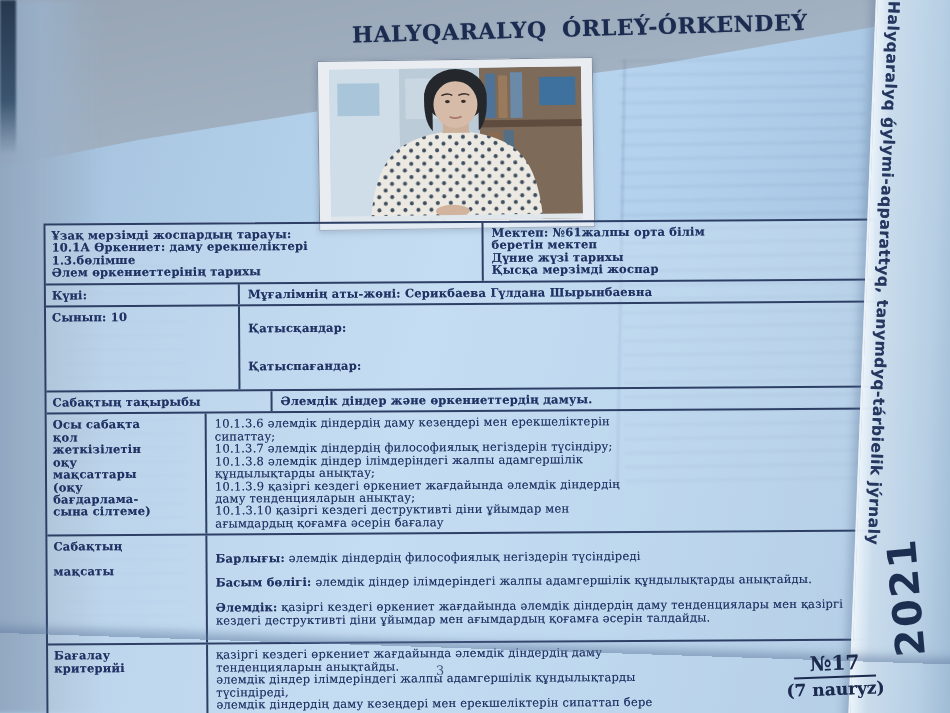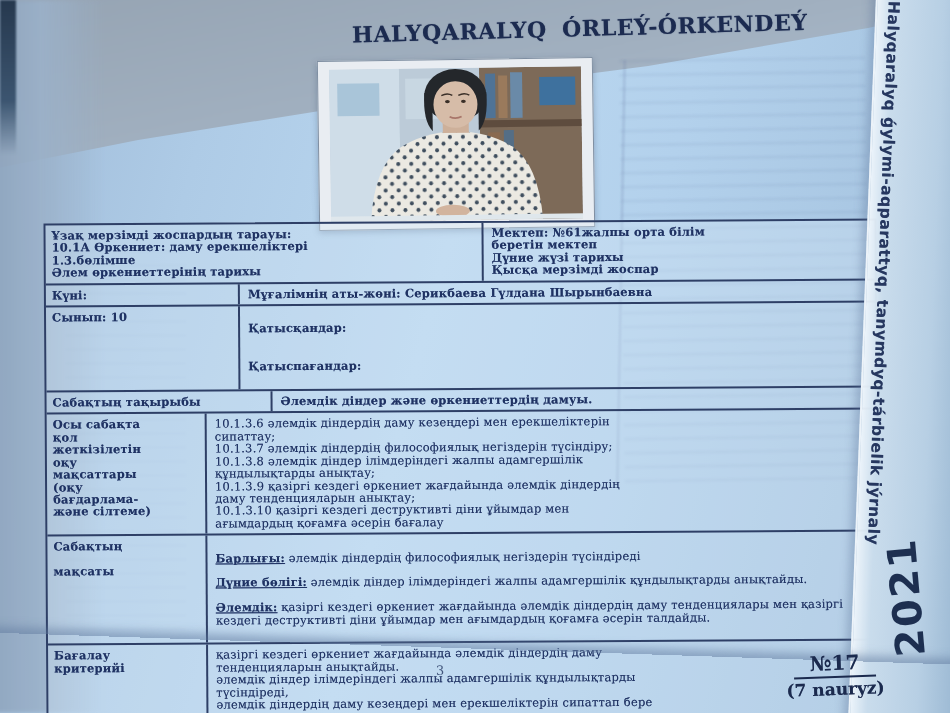--- a/index.html
+++ b/index.html
@@ -50,21 +50,21 @@
   .td{flex:1 1 auto;padding:4px 8px;white-space:pre-line;}
   .bold{font-weight:bold;}
   .c1{width:438px;}
   .c2{width:194px;}
   .c3{width:226px;}
   .c4{width:160px;}
   .r3 .td p{margin:0;}
   .r3 .td p + p{margin-top:13px;}
   .r3{min-height:52px;}
   .goal-cell p{margin:0;white-space:normal;}
-  .goal-cell b{font-weight:bold;text-decoration:underline;}
+  .goal-cell b{font-weight:bold;}
 
   
   .side-strip{position:absolute;left:862px;top:-20px;width:104px;height:760px;
         transform:rotate(2.2deg);
         background:linear-gradient(90deg,rgba(238,245,251,0.95) 0%,#c9dcec 16%,#b7cfe4 65%,#9dbad4 100%);
         border-left:2px solid rgba(250,253,255,0.85);
         box-shadow:-5px 0 9px rgba(85,110,145,0.35);}
   .side-caption{writing-mode:vertical-rl;font-family:"DejaVu Sans",sans-serif;
         font-weight:bold;font-size:15.5px;letter-spacing:.5px;color:#26375f;
         padding:22px 0 0 7px;height:470px;white-space:nowrap;
@@ -173,38 +173,38 @@
       <div class="td bold">Әлемдік діндер және өркениеттердің дамуы.</div>
     </div>
     <div class="tr r5">
       <div class="tl c4">Осы сабақта
 қол
 жеткізілетін
 оқу
 мақсаттары
 (оқу
 бағдарлама-
-және сілтеме)</div>
+сына сілтеме)</div>
       <div class="td">10.1.3.6 әлемдік діндердің даму кезеңдері мен ерекшеліктерін
 сипаттау;
 10.1.3.7 әлемдік діндердің философиялық негіздерін түсіндіру;
 10.1.3.8 әлемдік діндер ілімдеріндегі жалпы адамгершілік
 құндылықтарды анықтау;
 10.1.3.9 қазіргі кездегі өркениет жағдайында әлемдік діндердің
 даму тенденцияларын анықтау;
 10.1.3.10 қазіргі кездегі деструктивті діни ұйымдар мен
 ағымдардың қоғамға әсерін бағалау</div>
     </div>
     <div class="tr r6">
       <div class="tl c4">Сабақтың
 
 мақсаты</div>
       <div class="td goal-cell">
         <p><b>Барлығы:</b><span> әлемдік діндердің философиялық негіздерін  түсіндіреді</span></p>
-        <p><b>Дүние бөлігі:</b><span> әлемдік діндер ілімдеріндегі жалпы адамгершілік құндылықтарды анықтайды.</span></p>
+        <p><b>Басым бөлігі:</b><span> әлемдік діндер ілімдеріндегі жалпы адамгершілік құндылықтарды анықтайды.</span></p>
         <p><b>Әлемдік:</b><span> қазіргі кездегі өркениет жағдайында әлемдік діндердің даму тенденциялары мен қазіргі кездегі деструктивті діни ұйымдар мен ағымдардың қоғамға әсерін талдайды.</span></p>
       </div>
     </div>
     <div class="tr r7">
       <div class="tl c4">Бағалау
 критерийі</div>
       <div class="td">қазіргі кездегі өркениет жағдайында әлемдік діндердің даму
 тенденцияларын анықтайды.
 әлемдік діндер ілімдеріндегі жалпы адамгершілік құндылықтарды
 түсіндіреді,

